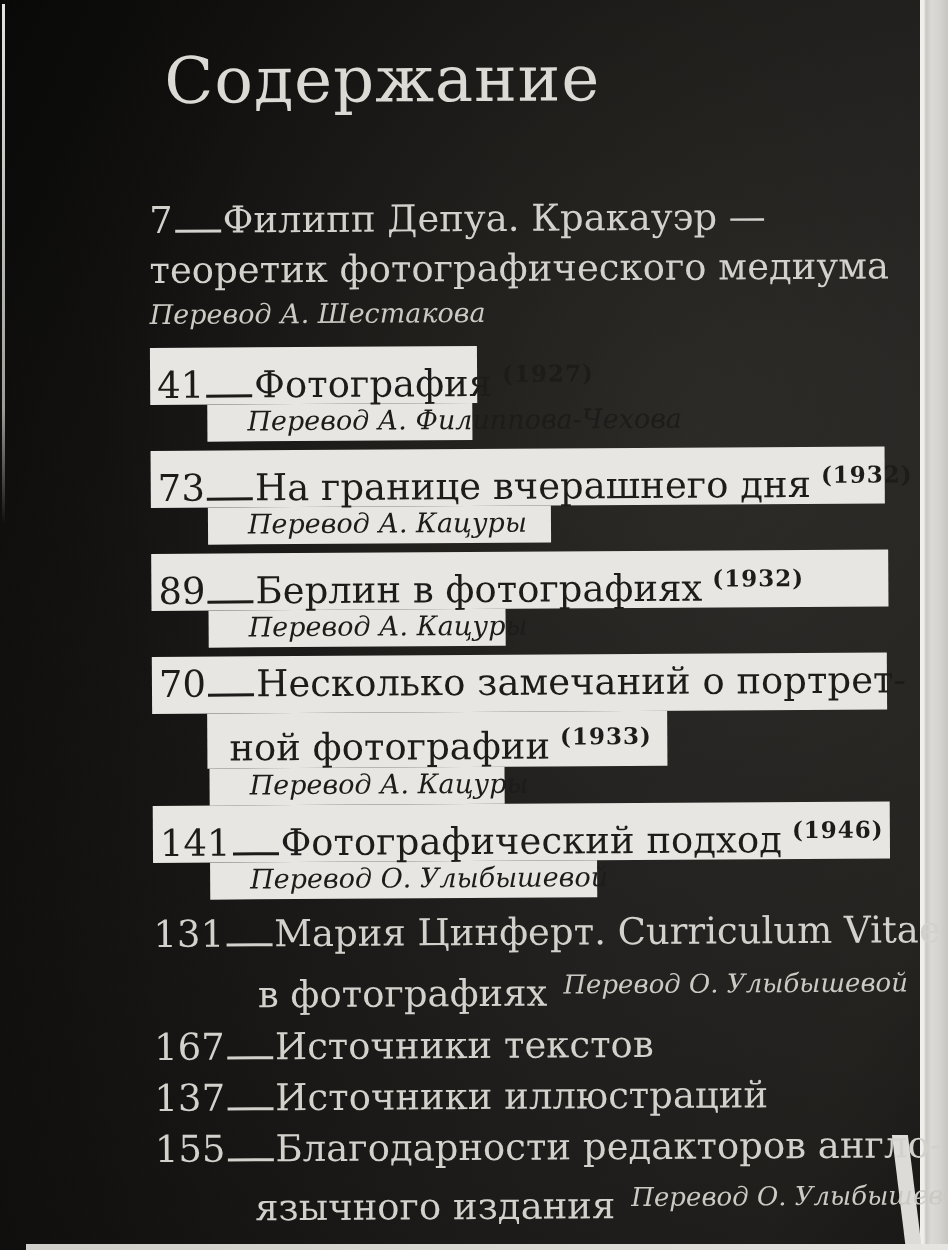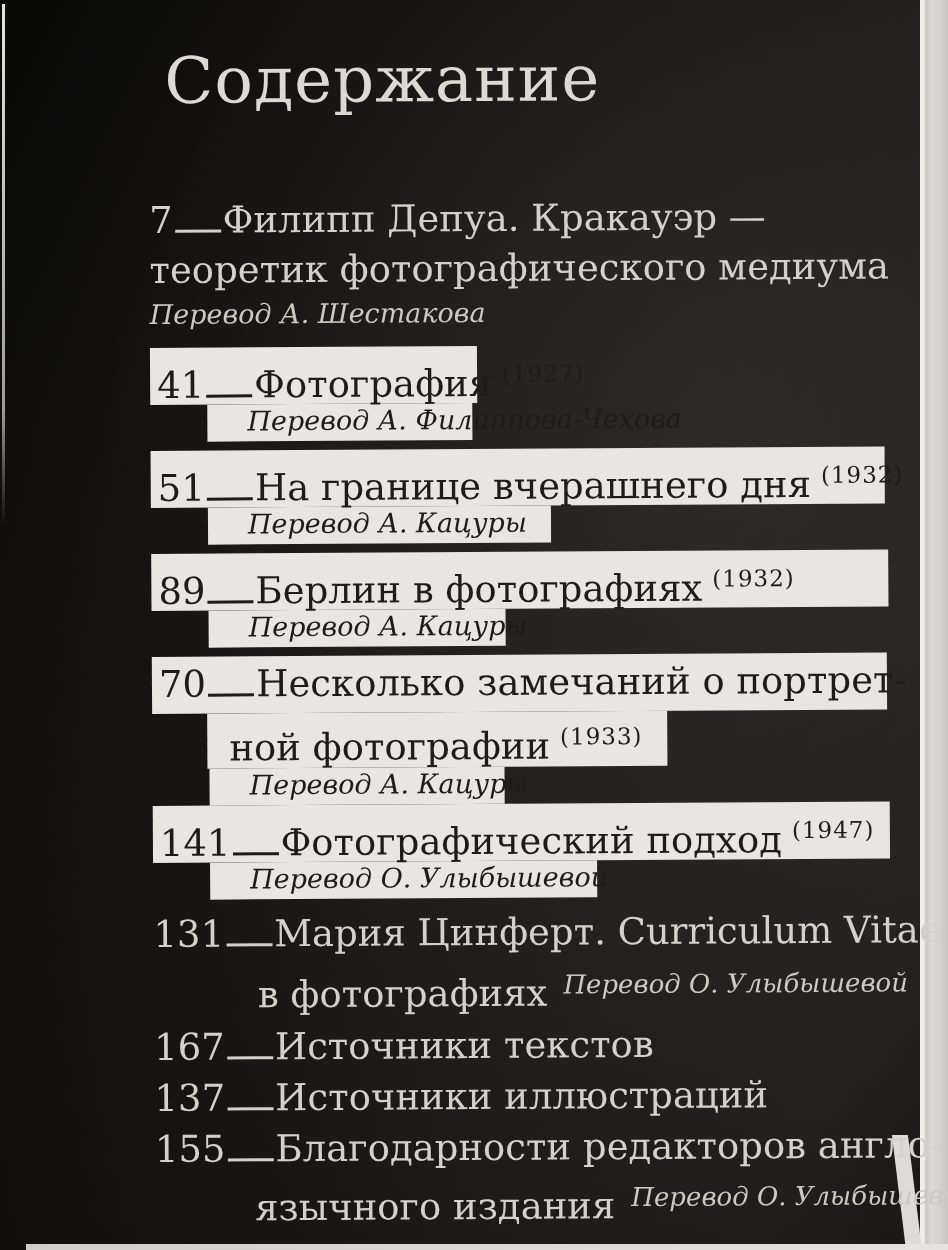--- a/index.html
+++ b/index.html
@@ -53,21 +53,21 @@
   .entry .l1, .entry .l2 { line-height:50px; white-space:nowrap; }
 
   .num {}
   .tab {
     display:inline-block; width:46px;
     border-bottom:3px solid currentColor;
     margin:0 2px;
   }
 
   .yr {
-    font-size:23px; font-weight:normal; letter-spacing:1px;
+    font-size:23px; font-weight:bold; letter-spacing:1px;
     vertical-align:14px; margin-left:10px;
   }
 
   
   .tr-plain {
     font-style:italic; font-size:27px; line-height:34px;
     color:#ccc9c3; margin-top:2px;
   }
   .sup-it {
     font-style:italic; font-size:26px; font-weight:400;
@@ -127,21 +127,21 @@
 
     <div class="entry hl e41">
       <div class="bar l1">
         <span class="num">41</span><span class="tab"></span><span>Фотография</span><span class="yr">(1927)</span>
       </div>
       <div class="bar tr">Перевод А. Филиппова-Чехова</div>
     </div>
 
     <div class="entry hl e73">
       <div class="bar l1">
-        <span class="num">51</span><span class="tab"></span><span>На границе вчерашнего дня</span><span class="yr">(1932)</span>
+        <span class="num">73</span><span class="tab"></span><span>На границе вчерашнего дня</span><span class="yr">(1932)</span>
       </div>
       <div class="bar tr">Перевод А. Кацуры</div>
     </div>
 
     <div class="entry hl e89">
       <div class="bar l1">
         <span class="num">89</span><span class="tab"></span><span>Берлин в фотографиях</span><span class="yr">(1932)</span>
       </div>
       <div class="bar tr">Перевод А. Кацуры</div>
     </div>
@@ -151,21 +151,21 @@
         <span class="num">70</span><span class="tab"></span><span>Несколько замечаний о портрет-</span>
       </div>
       <div class="bar l2">
         <span>ной фотографии</span><span class="yr">(1933)</span>
       </div>
       <div class="bar tr">Перевод А. Кацуры</div>
     </div>
 
     <div class="entry hl e105">
       <div class="bar l1">
-        <span class="num">141</span><span class="tab"></span><span>Фотографический подход</span><span class="yr">(1947)</span>
+        <span class="num">141</span><span class="tab"></span><span>Фотографический подход</span><span class="yr">(1946)</span>
       </div>
       <div class="bar tr">Перевод О. Улыбышевой</div>
     </div>
 
     <div class="entry e131">
       <div class="l1">
         <span class="num">131</span><span class="tab"></span><span>Мария Цинферт. Curriculum Vitae</span>
       </div>
       <div class="l2">
         <span>в фотографиях</span><span class="sup-it">Перевод О. Улыбышевой</span>

